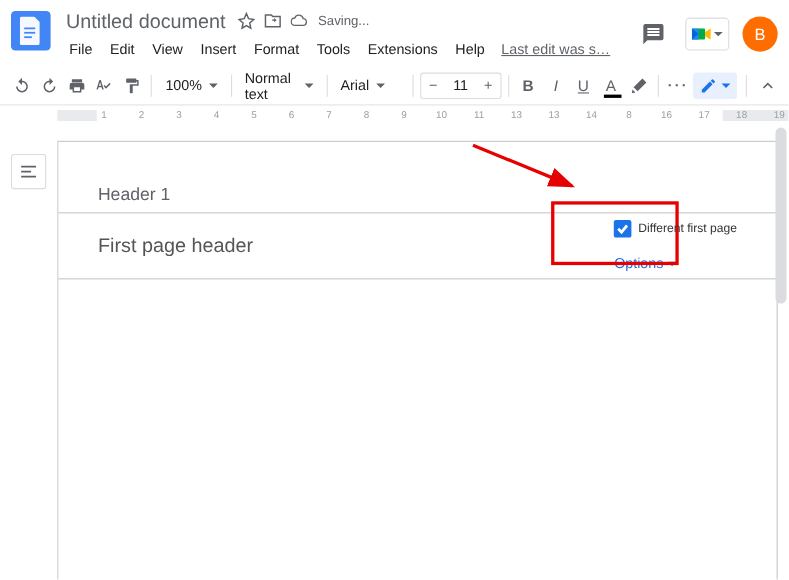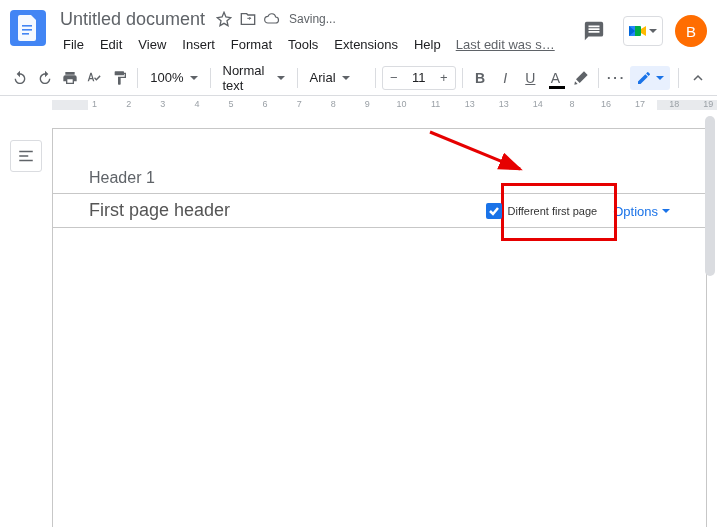--- a/index.html
+++ b/index.html
@@ -60,21 +60,21 @@
     .workspace { display:flex; height: calc(527px - 60px - 36px - 18px); }
     .outline-sidebar { width: 52px; display:flex; justify-content:center; padding-top: 26px; }
     .outline-btn { width:32px; height:32px; border:1px solid #dadce0; border-radius:3px; display:flex; align-items:center; justify-content:center; cursor:pointer; fill:#5f6368; }
     .canvas-scroll { flex:1; background:#fff; overflow:hidden; position:relative;}
     .page { margin: 14px 10px 0 0; background:#fff; border:1px solid #c7c7c7; min-height: 560px; position:relative; }
     .header-zone { padding: 40px 36px 0 36px; }
     .header1-label { font-size: 16px; color: #5f6368; }
     .header-divider { border-top: 1px solid #c7c7c7; margin-top: 6px; }
     .header-toolbar-row { display:flex; align-items:center; padding: 6px 36px 6px 36px; border-bottom: 1px solid #c7c7c7; position: relative; }
     .first-page-text { font-size: 18px; color:#555; }
-    .hdr-right { margin-left:auto; display:flex; align-items:flex-end; gap: 16px;}
+    .hdr-right { margin-left:auto; display:flex; align-items:flex-start; gap: 16px; flex-direction: column;}
     .diff-first-wrap { display:flex; align-items:center; gap:6px; position:relative; z-index: 2; }
     .checkbox { width:16px; height:16px; background:#1a73e8; border-radius:2px; display:flex; align-items:center; justify-content:center; }
     .checkbox svg { stroke:#fff; stroke-width:2.5; fill:none; }
     .diff-label { font-size:11px; color:#333; }
     .options-link { color:#1a73e8; font-size: 13px; display:flex; align-items:center; gap:4px; cursor:pointer;}
     .options-arrow { border-left: 4px solid transparent; border-right: 4px solid transparent; border-top: 4px solid #1a73e8; }
     
     
     .red-box { position:absolute; border: 3px solid #e60000; width: 116px; height: 58px; top: 54px; left: 448px; z-index:1; pointer-events:none; }
     .red-arrow { position:absolute; top: -2px; left: 372px; width: 110px; height: 50px; pointer-events:none; z-index:1; }

